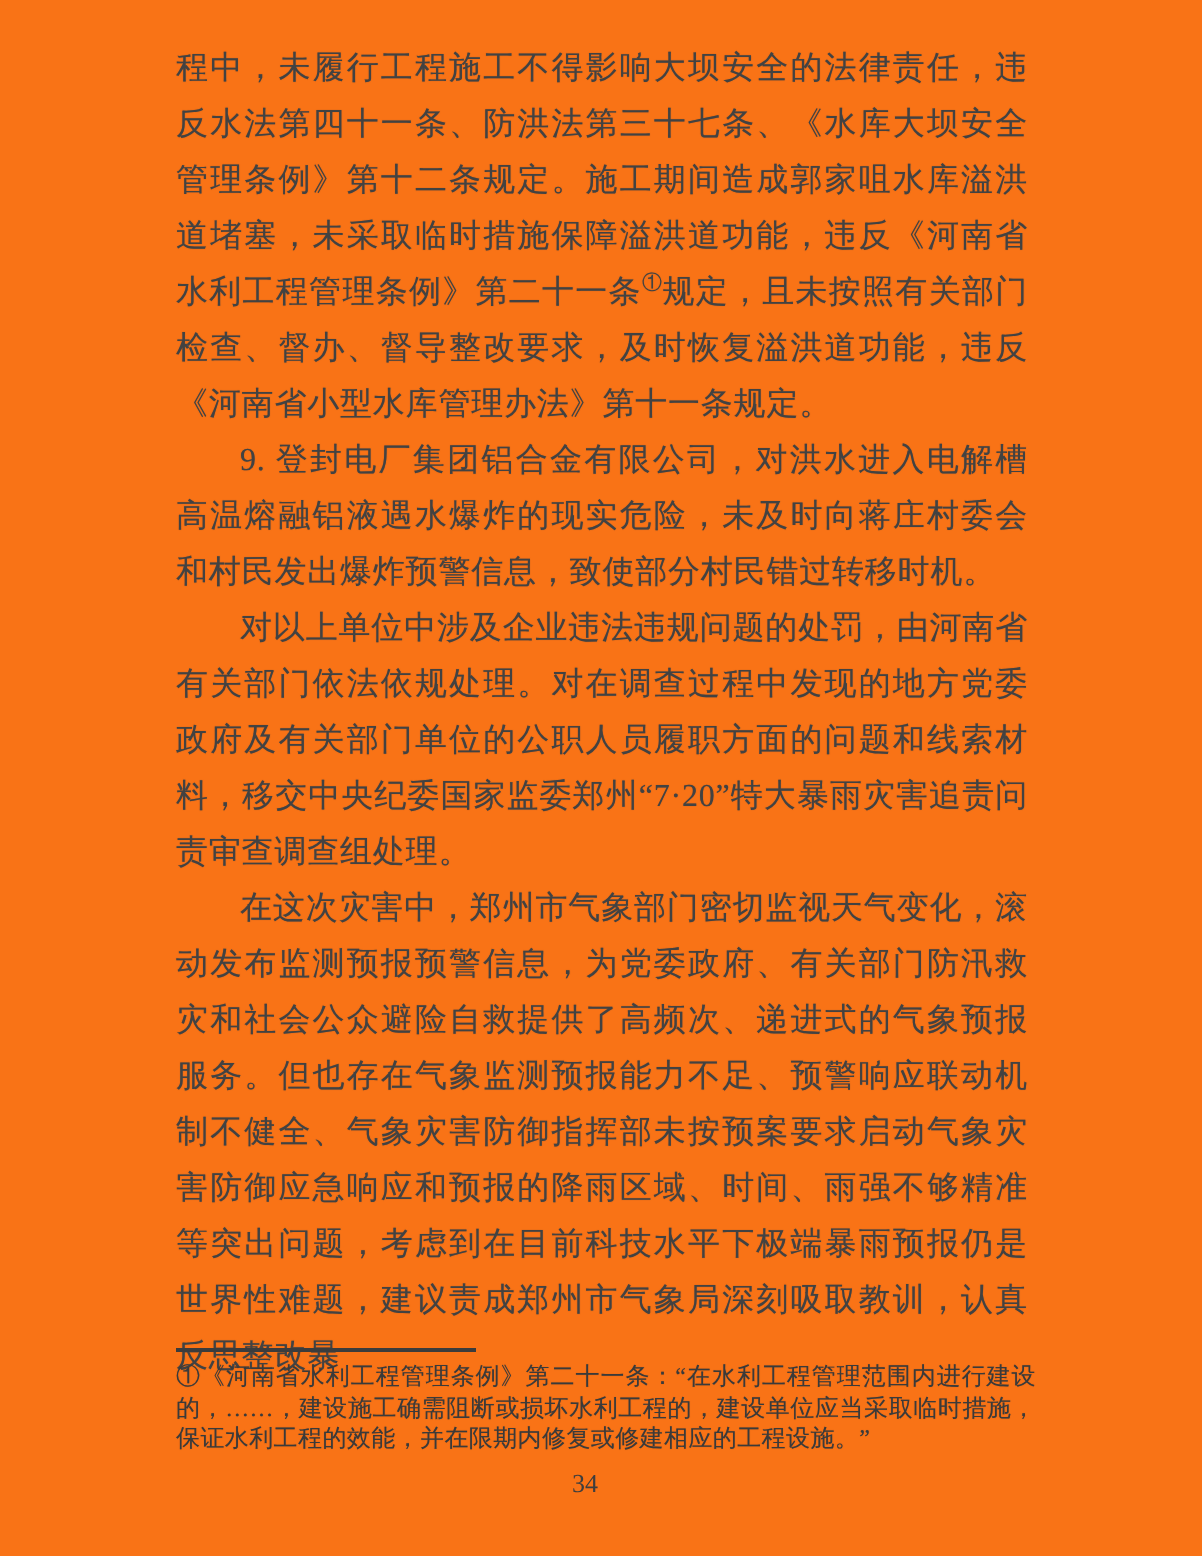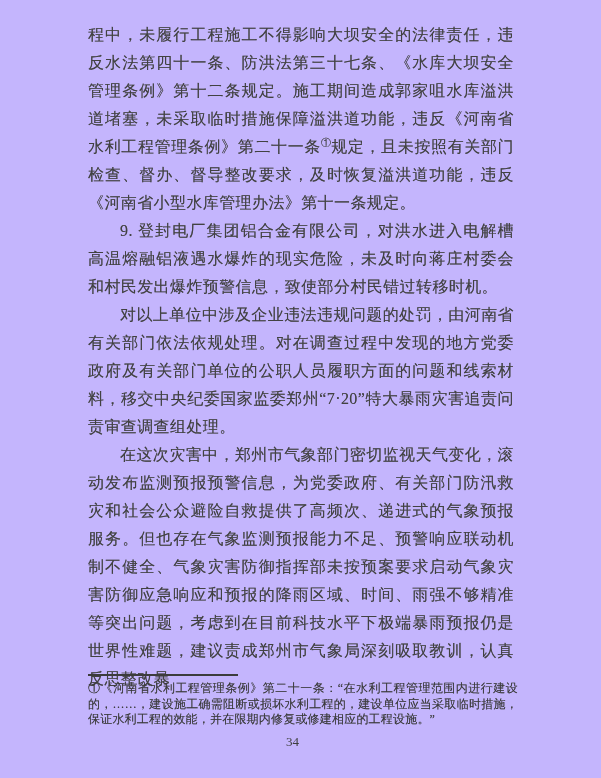--- a/index.html
+++ b/index.html
@@ -5,21 +5,21 @@
   * { margin: 0; padding: 0; box-sizing: border-box; }
   html, body { background: #ffffff; }
   body {
     font-family: "Liberation Serif", "DejaVu Serif", serif;
     width: 601px;
   }
   .page {
     position: relative;
     width: 601px;
     height: 778px;
-    background: #c4b5fd;
+    background: #f97316;
     overflow: hidden;
   }
   .body-text {
     position: absolute;
     top: 21px;
     left: 88px;
     width: 426px;
     font-size: 16px;
     line-height: 28px;
     color: #424242;

